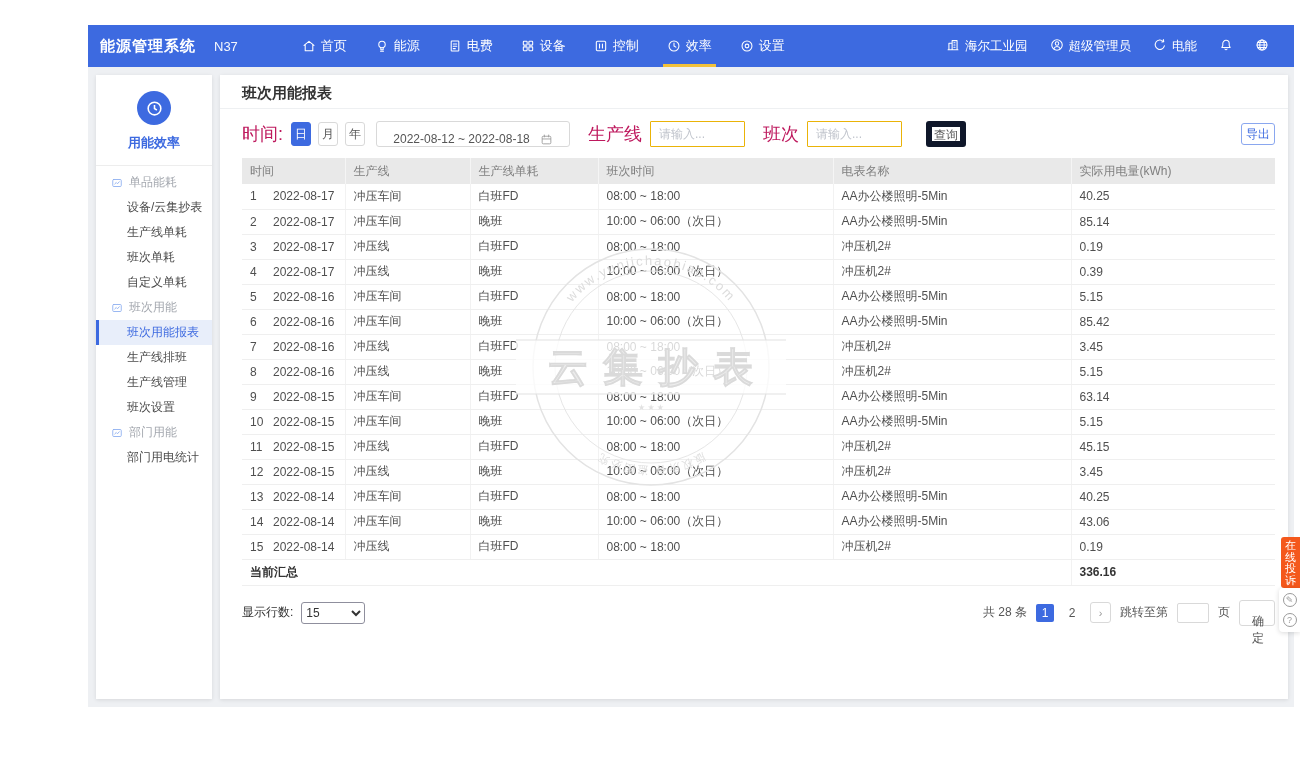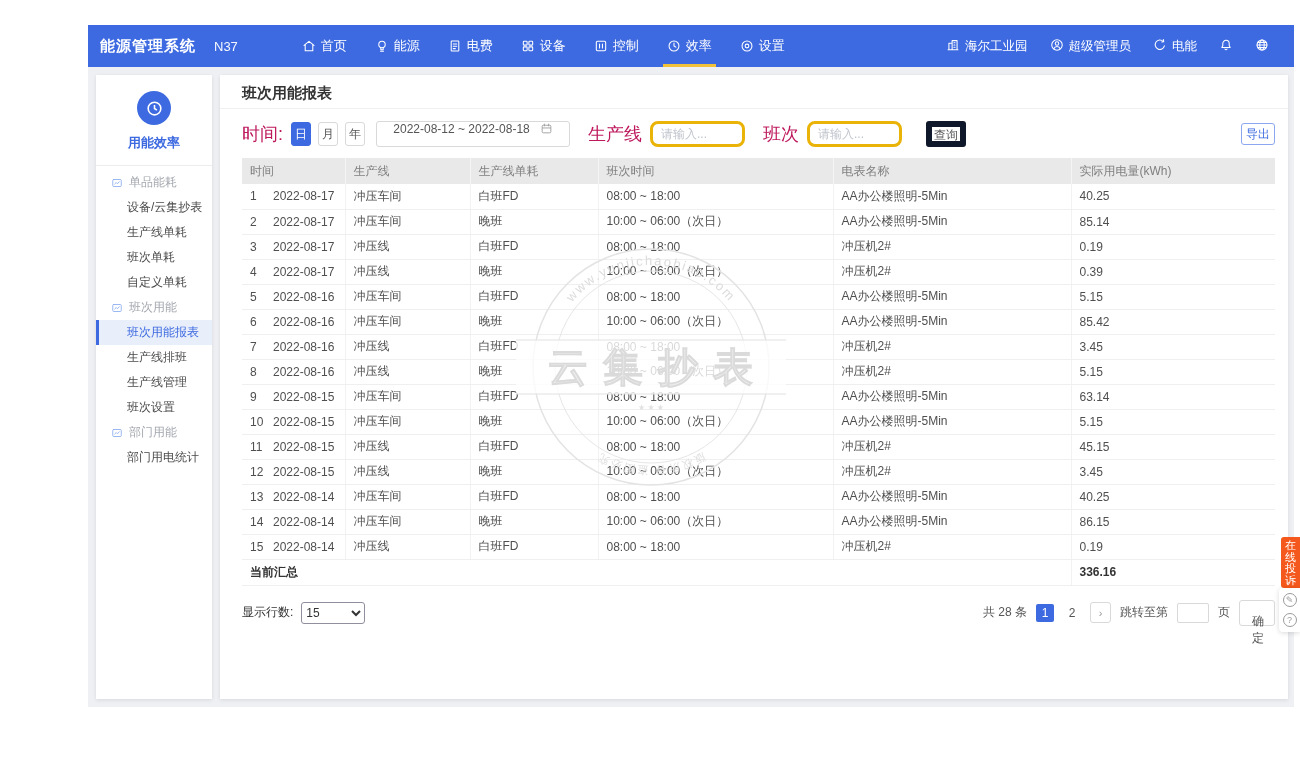--- a/index.html
+++ b/index.html
@@ -32,24 +32,24 @@
   .side-item.selected::before { content:""; position:absolute; left:0; top:0; bottom:0; width:3px; background:#3d6ae0; }
 
   
   #main { position:absolute; left:132px; top:50px; width:1068px; height:624px; background:#fff; box-shadow:0 1px 4px rgba(0,0,0,.10); }
   #page-title { height:34px; line-height:36px; padding-left:22px; font-size:15px; font-weight:bold; color:#333; border-bottom:1px solid #eef0f2; }
 
   
   #filterbar { display:flex; align-items:center; margin:12px 13px 0 22px; height:26px; font-size:13px; color:#333; }
   .gran-btn { width:20px; height:24px; border:1px solid #d9d9d9; background:#fff; border-radius:3px; margin-right:7px; font-size:12px; color:#555; display:flex; align-items:center; justify-content:center; cursor:pointer; }
   .gran-btn.active { background:#3d6ae0; border-color:#3d6ae0; color:#fff; }
-  #date-range { width:194px; height:26px; border:1px solid #d9d9d9; border-radius:3px; margin-left:4px; display:flex; align-items:flex-start; justify-content:center; gap:10px; font-size:12px; color:#555; cursor:pointer; }
+  #date-range { width:194px; height:26px; border:1px solid #d9d9d9; border-radius:3px; margin-left:4px; display:flex; align-items:flex-end; justify-content:center; gap:10px; font-size:12px; color:#555; cursor:pointer; }
   #date-range svg { width:13px; height:13px; stroke:#999; fill:none; stroke-width:1.6; }
   .flt-label { margin:0 8px 0 18px; font-size:18px; color:#be185d;text-align:center; }
-  .flt-input { width:95px; height:26px; border:3px solid #eab308; border-radius:8px; padding:0 8px; font-size:12px; color:#555; font-family:inherit; }
+  .flt-input { width:95px; height:26px; border:1px solid #eab308; border-radius:1px; padding:0 8px; font-size:12px; color:#555; font-family:inherit; }
   .flt-input::placeholder { color:#c0c4cc; }
   #search-btn { margin-left:24px; width:40px; height:26px; background:#fff; border:6px solid #0f172a; border-radius:3px; font-size:12px; color:#555; cursor:pointer; font-family:inherit; }
   #export-btn { margin-left:auto; width:34px; height:22px; background:#fff; border:1px solid #8aa7ef; border-radius:3px; font-size:12px; color:#3d6ae0; cursor:pointer; font-family:inherit; padding:0; }
 
   
   #tbl { margin:11px 13px 0 22px; width:1033px; border-collapse:collapse; table-layout:fixed; font-size:12px; }
   #tbl th { background:#e9e9e9; color:#7f7f7f; font-weight:normal; text-align:left; height:26px; padding-left:8px; border-right:1px solid #f5f5f5; }
   #tbl th:last-child { border-right:none; }
   #tbl td { height:25px; padding-left:8px; color:#4f4f4f; border-bottom:1px solid #efefef; border-right:1px solid #f2f2f2; white-space:nowrap; overflow:hidden; }
   #tbl td:last-child { border-right:none; }
@@ -403,21 +403,21 @@
             <td>08:00 ~ 18:00</td>
             <td>AA办公楼照明-5Min</td>
             <td>40.25</td>
           </tr>
           <tr>
             <td><span class="rownum">14</span>2022-08-14</td>
             <td>冲压车间</td>
             <td>晚班</td>
             <td>10:00 ~ 06:00（次日）</td>
             <td>AA办公楼照明-5Min</td>
-            <td>86.15</td>
+            <td>43.06</td>
           </tr>
           <tr>
             <td><span class="rownum">15</span>2022-08-14</td>
             <td>冲压线</td>
             <td>白班FD</td>
             <td>08:00 ~ 18:00</td>
             <td>冲压机2#</td>
             <td>0.19</td>
           </tr>
           <tr class="summary">

